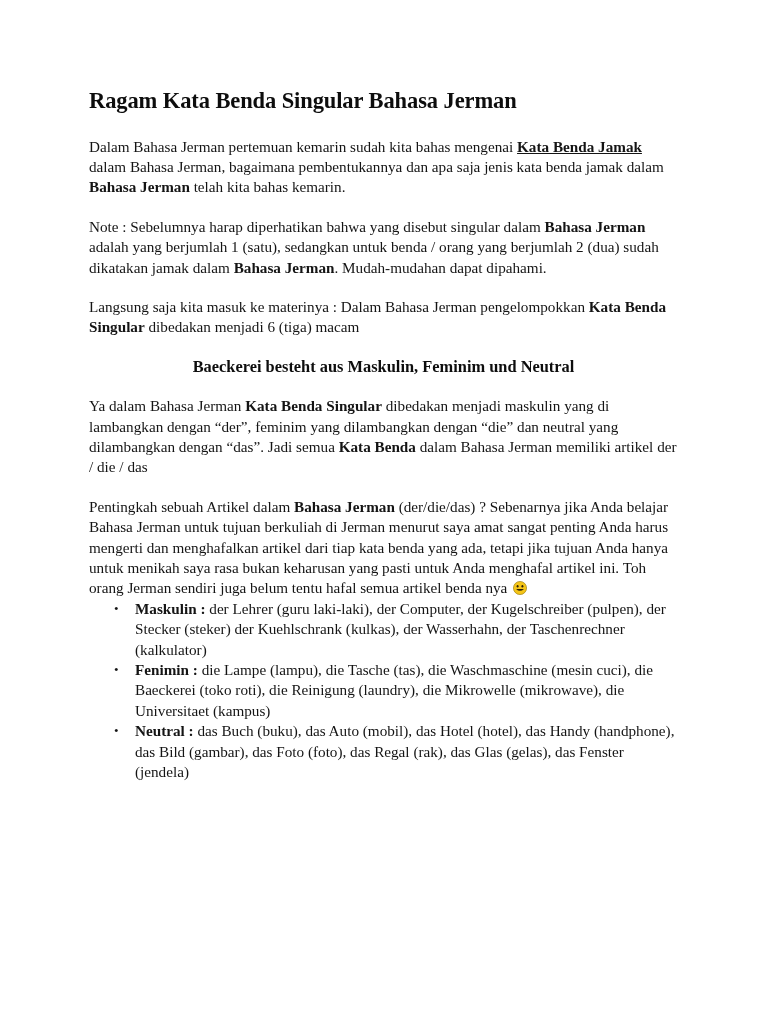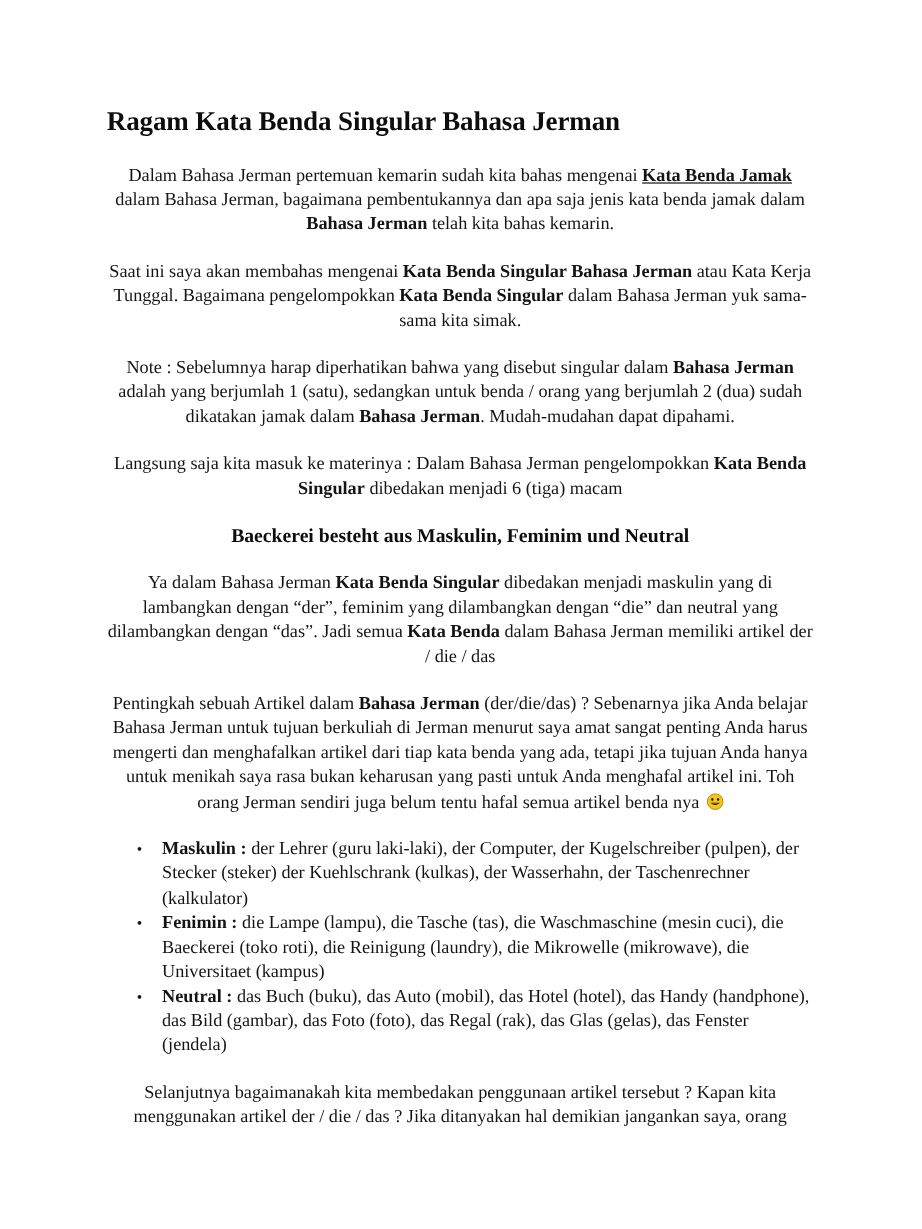--- a/index.html
+++ b/index.html
@@ -27,21 +27,21 @@
     font-weight: bold;
     line-height: 1.18;
     margin: 0 0 22px 0;
     letter-spacing: -0.1px;
     color: #0d0d0d;
   }
   p.para {
     font-size: 15.2px;
     line-height: 20.4px;
     margin: 0 0 19px 0;
-    text-align: center;
+    text-align: left;
     color: #141414;
   }
   p.para:last-of-type { margin-bottom: 0; }
   .section-heading {
     font-size: 16.4px;
     font-weight: bold;
     text-align: center;
     line-height: 20.4px;
     margin: 0 0 19px 0;
     color: #0d0d0d;
@@ -82,23 +82,20 @@
 <body>
 
 <div class="page">
 
   <h1 class="doc-title">Ragam Kata Benda Singular Bahasa Jerman</h1>
 
   <p class="para">
     <span>Dalam Bahasa Jerman pertemuan kemarin sudah kita bahas mengenai </span><span class="u">Kata Benda Jamak</span><span> dalam Bahasa Jerman, bagaimana pembentukannya dan apa saja jenis kata benda jamak dalam </span><b>Bahasa Jerman</b><span> telah kita bahas kemarin.</span>
   </p>
 
-  <p class="para">
-    <span>Saat ini saya akan membahas mengenai </span><b>Kata Benda Singular Bahasa Jerman</b><span> atau Kata Kerja Tunggal. Bagaimana pengelompokkan </span><b>Kata Benda Singular</b><span> dalam Bahasa Jerman yuk sama-sama kita simak.</span>
-  </p>
 
   <p class="para">
     <span>Note : Sebelumnya harap diperhatikan bahwa yang disebut singular dalam </span><b>Bahasa Jerman</b><span> adalah yang berjumlah 1 (satu), sedangkan untuk benda / orang yang berjumlah 2 (dua) sudah dikatakan jamak dalam </span><b>Bahasa Jerman</b><span>. Mudah-mudahan dapat dipahami.</span>
   </p>
 
   <p class="para">
     <span>Langsung saja kita masuk ke materinya : Dalam Bahasa Jerman pengelompokkan </span><b>Kata Benda Singular</b><span> dibedakan menjadi 6 (tiga) macam</span>
   </p>
 
   <h2 class="section-heading">Baeckerei besteht aus Maskulin, Feminim und Neutral</h2>
@@ -123,15 +120,14 @@
       <b>Maskulin :</b><span> der Lehrer (guru laki-laki), der Computer, der Kugelschreiber (pulpen), der Stecker (steker) der Kuehlschrank (kulkas), der Wasserhahn, der Taschenrechner (kalkulator)</span>
     </li>
     <li>
       <b>Fenimin :</b><span> die Lampe (lampu), die Tasche (tas), die Waschmaschine (mesin cuci), die Baeckerei (toko roti), die Reinigung (laundry), die Mikrowelle (mikrowave), die Universitaet (kampus)</span>
     </li>
     <li>
       <b>Neutral :</b><span> das Buch (buku), das Auto (mobil), das Hotel (hotel), das Handy (handphone), das Bild (gambar), das Foto (foto), das Regal (rak), das Glas (gelas), das Fenster (jendela)</span>
     </li>
   </ul>
 
-  <p class="para">Selanjutnya bagaimanakah kita membedakan penggunaan artikel tersebut ? Kapan kita menggunakan artikel der / die / das ? Jika ditanyakan hal demikian jangankan saya, orang</p>
 
 </div>
 
 </body></html>

